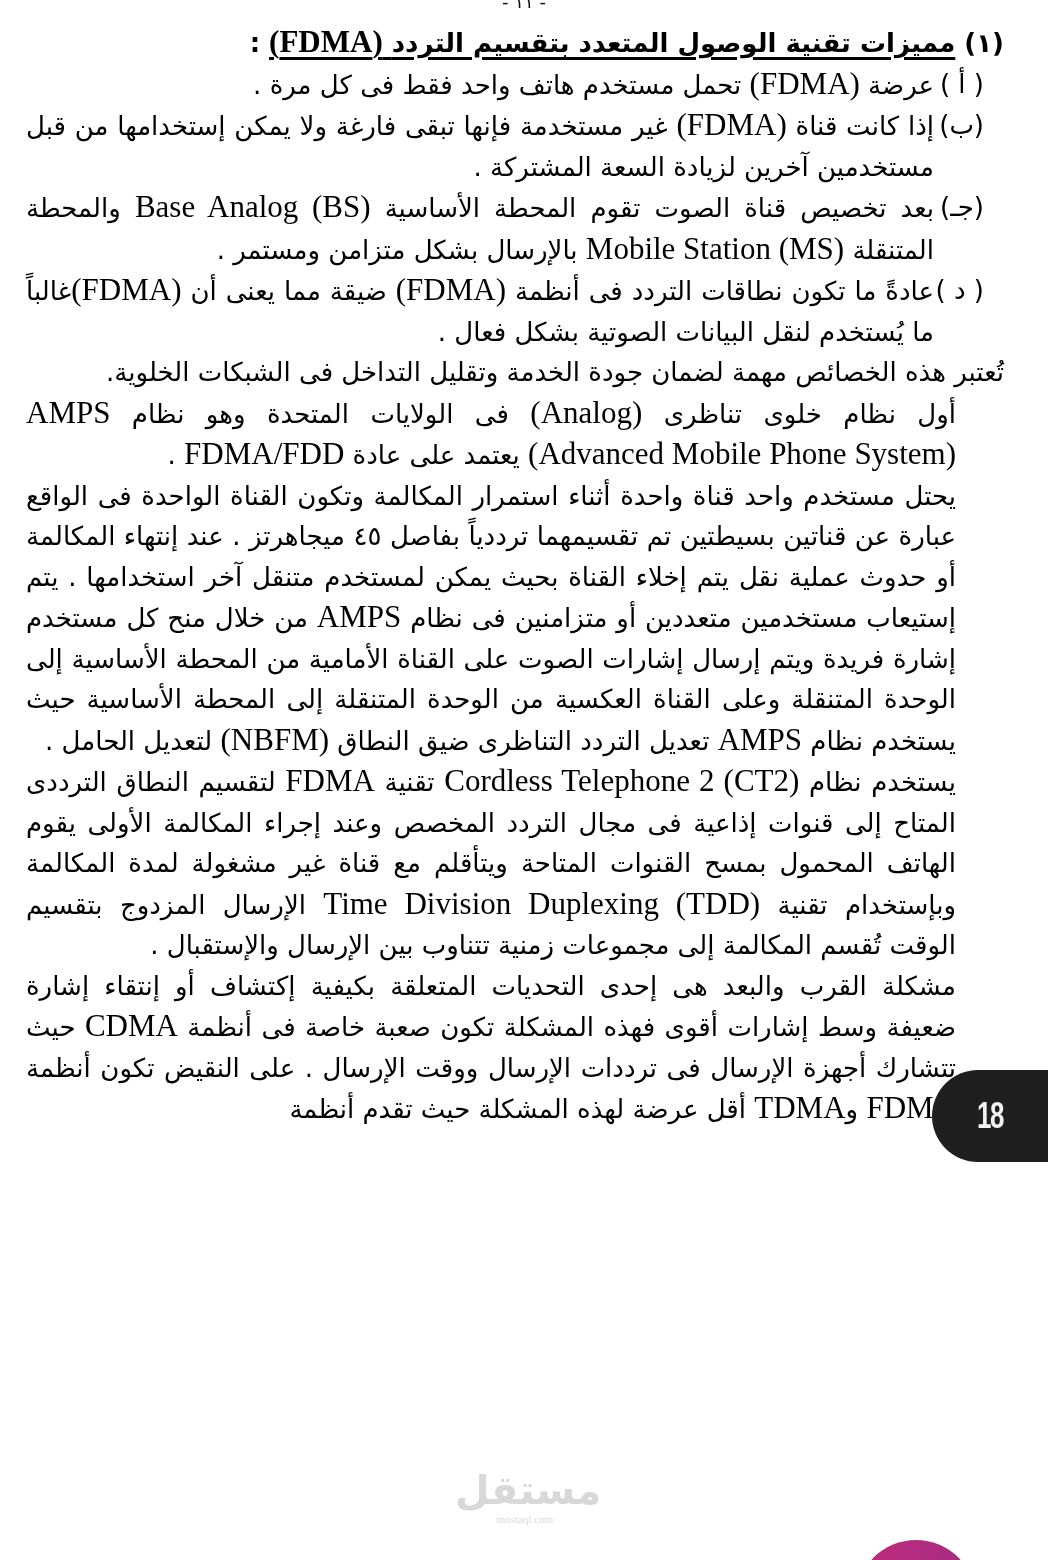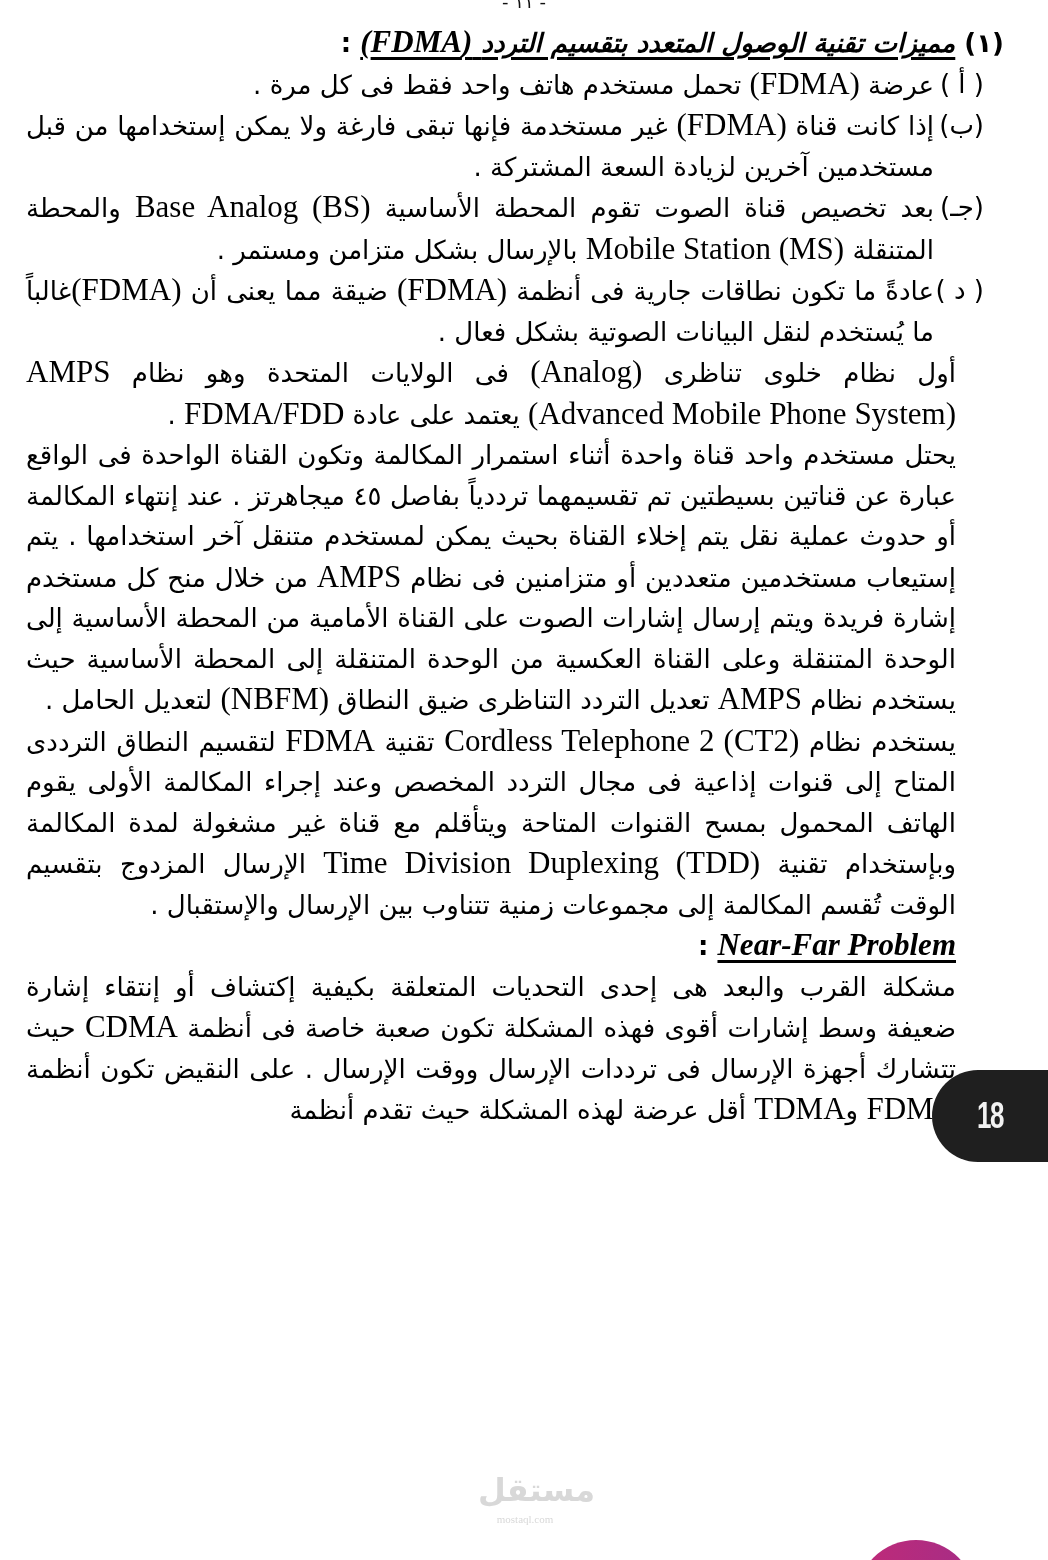--- a/index.html
+++ b/index.html
@@ -14,40 +14,40 @@
   }
   .content {
     position: absolute; top: 22px; left: 26px; width: 978px;
     direction: rtl; text-align: justify;
     font-size: 26px; line-height: 40.5px;
   }
   .content .lat { font-family: "Liberation Serif", "DejaVu Serif", serif; font-size: 31px; }
   p { margin: 0; }
   .heading { font-weight: bold; line-height: 40.5px; }
   .heading .hnum { font-weight: bold; }
-  .heading .htext { text-decoration: underline; text-decoration-thickness: 3px; text-underline-offset: 5px; font-style: italic; }
+  .heading .htext { text-decoration: underline; text-decoration-thickness: 3px; text-underline-offset: 5px; }
   .heading .lat { font-weight: bold; }
   .item { position: relative; padding-right: 70px; }
   .item .marker { position: absolute; right: 20px; top: 0; }
   .body-block { padding-right: 48px; }
   .h4-line2 { padding-right: 48px; }
 
   .page-tab {
     position: absolute; left: 932px; top: 1070px; width: 140px; height: 92px;
     background: #1f1f1f; border-radius: 46px 0 0 46px;
     display: flex; align-items: center; justify-content: flex-start; padding-left: 40px; box-sizing: border-box;
   }
   .page-tab span {
     color: #f2f2f2; font-family: "Liberation Sans", sans-serif; font-weight: bold;
     font-size: 36px; transform: scaleX(0.72); display: inline-block; letter-spacing: -2px;
   }
   .watermark {
     position: absolute; left: 455px; top: 1470px; width: 140px; text-align: center; color: #d8d8d8;
   }
-  .watermark .wm-ar { font-size: 32px; font-weight: bold; line-height: 40px; font-family: "DejaVu Sans", sans-serif; text-align: right; }
+  .watermark .wm-ar { font-size: 40px; font-weight: bold; line-height: 40px; font-family: "DejaVu Sans", sans-serif; }
   .watermark .wm-en { font-size: 11px; line-height: 18px; font-family: Liberation Serif, serif; }
   .pink-circle {
     position: absolute; left: 856px; top: 1540px; width: 120px; height: 120px; border-radius: 50%;
     background: linear-gradient(90deg, #c02a78, #a52d86);
   }
 </style>
 </head>
 <body>
 
 <div class="page-num-top">- ١١ -</div>
@@ -70,41 +70,39 @@
     <span>إذا كانت قناة </span><span class="lat">(FDMA)</span><span> غير مستخدمة فإنها تبقى فارغة ولا يمكن إستخدامها من قبل مستخدمين آخرين لزيادة السعة المشتركة .</span>
   </p>
 
   <p class="item">
     <span class="marker">(جـ)</span>
     <span>بعد تخصيص قناة الصوت تقوم المحطة الأساسية </span><span class="lat">Base Analog (BS)</span><span> والمحطة المتنقلة </span><span class="lat">Mobile Station (MS)</span><span> بالإرسال بشكل متزامن ومستمر .</span>
   </p>
 
   <p class="item">
     <span class="marker">( د )</span>
-    <span>عادةً ما تكون نطاقات جارية فى أنظمة </span><span class="lat">(FDMA)</span><span> ضيقة مما يعنى أن </span><span class="lat">(FDMA)</span><span>غالباً ما يُستخدم لنقل البيانات الصوتية بشكل فعال .</span>
+    <span>عادةً ما تكون نطاقات التردد فى أنظمة </span><span class="lat">(FDMA)</span><span> ضيقة مما يعنى أن </span><span class="lat">(FDMA)</span><span>غالباً ما يُستخدم لنقل البيانات الصوتية بشكل فعال .</span>
   </p>
 
+  <p>تُعتبر هذه الخصائص مهمة لضمان جودة الخدمة وتقليل التداخل فى الشبكات الخلوية.</p>
 
 
   <p class="body-block">
     <span>أول نظام خلوى تناظرى </span><span class="lat">(Analog)</span><span> فى الولايات المتحدة وهو نظام </span><span class="lat">AMPS (Advanced Mobile Phone System)</span><span> يعتمد على عادة </span><span class="lat">FDMA/FDD</span><span> .</span>
   </p>
 
   <p class="body-block">
     <span>يحتل مستخدم واحد قناة واحدة أثناء استمرار المكالمة وتكون القناة الواحدة فى الواقع عبارة عن قناتين بسيطتين تم تقسيمهما ترددياً بفاصل ٤٥ ميجاهرتز . عند إنتهاء المكالمة أو حدوث عملية نقل يتم إخلاء القناة بحيث يمكن لمستخدم متنقل آخر استخدامها . يتم إستيعاب مستخدمين متعددين أو متزامنين فى نظام </span><span class="lat">AMPS</span><span> من خلال منح كل مستخدم إشارة فريدة ويتم إرسال إشارات الصوت على القناة الأمامية من المحطة الأساسية إلى الوحدة المتنقلة وعلى القناة العكسية من الوحدة المتنقلة إلى المحطة الأساسية حيث يستخدم نظام </span><span class="lat">AMPS</span><span> تعديل التردد التناظرى ضيق النطاق </span><span class="lat">(NBFM)</span><span> لتعديل الحامل .</span>
   </p>
 
 
   <p class="body-block">
     <span>يستخدم نظام </span><span class="lat">Cordless Telephone 2 (CT2)</span><span> تقنية </span><span class="lat">FDMA</span><span> لتقسيم النطاق الترددى المتاح إلى قنوات إذاعية فى مجال التردد المخصص وعند إجراء المكالمة الأولى يقوم الهاتف المحمول بمسح القنوات المتاحة ويتأقلم مع قناة غير مشغولة لمدة المكالمة وبإستخدام تقنية </span><span class="lat">Time Division Duplexing (TDD)</span><span> الإرسال المزدوج بتقسيم الوقت تُقسم المكالمة إلى مجموعات زمنية تتناوب بين الإرسال والإستقبال .</span>
   </p>
 
-  <p class="heading h4-line2">
-    <span class="htext"><span class="lat">Near-Far Problem</span></span><span> : </span>
-  </p>
 
   <p class="body-block">
     <span>مشكلة القرب والبعد هى إحدى التحديات المتعلقة بكيفية إكتشاف أو إنتقاء إشارة ضعيفة وسط إشارات أقوى فهذه المشكلة تكون صعبة خاصة فى أنظمة </span><span class="lat">CDMA</span><span> حيث تتشارك أجهزة الإرسال فى ترددات الإرسال ووقت الإرسال . على النقيض تكون أنظمة </span><span class="lat">FDMA</span><span> و</span><span class="lat">TDMA</span><span> أقل عرضة لهذه المشكلة حيث تقدم أنظمة</span>
   </p>
 </div>
 
 <div class="page-tab">
   <span>18</span>
 </div>
 

